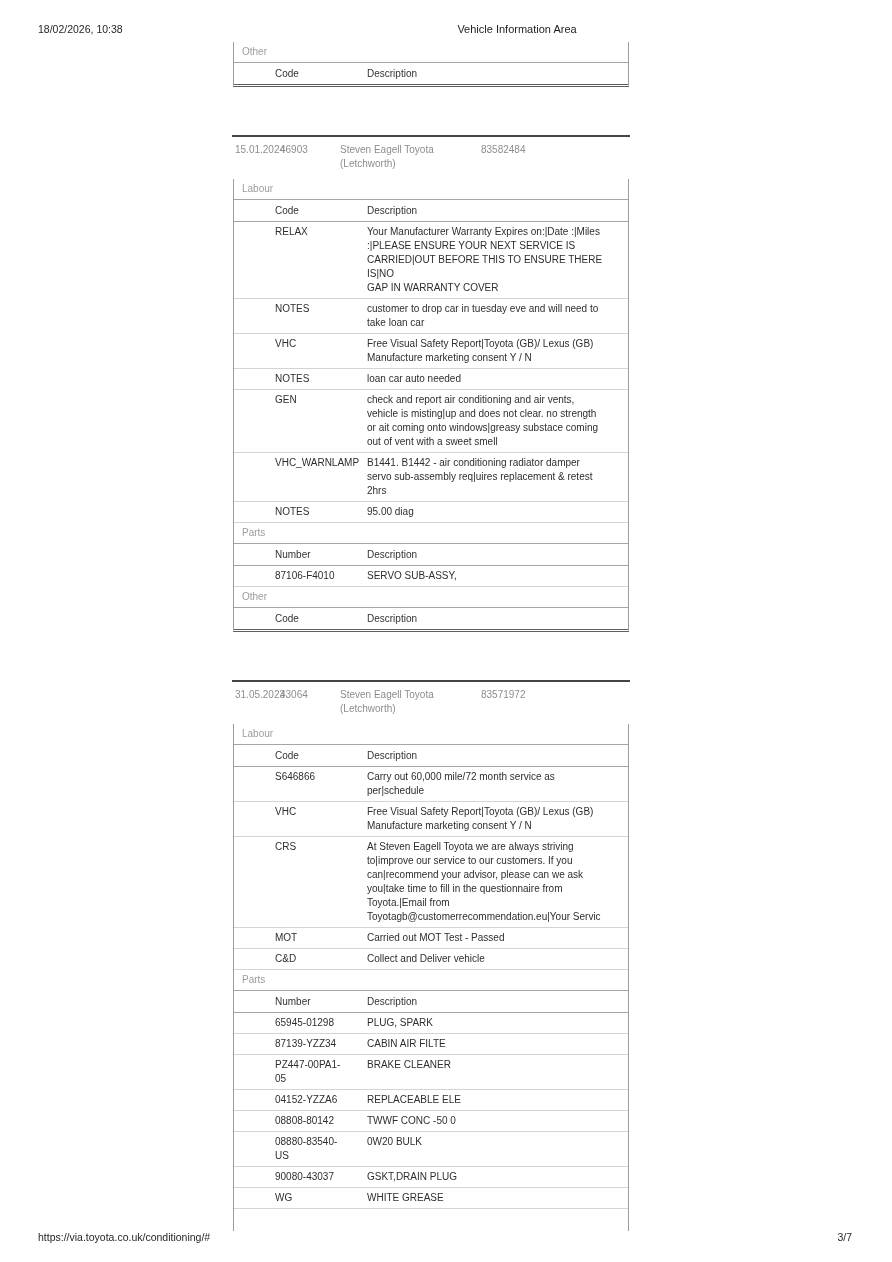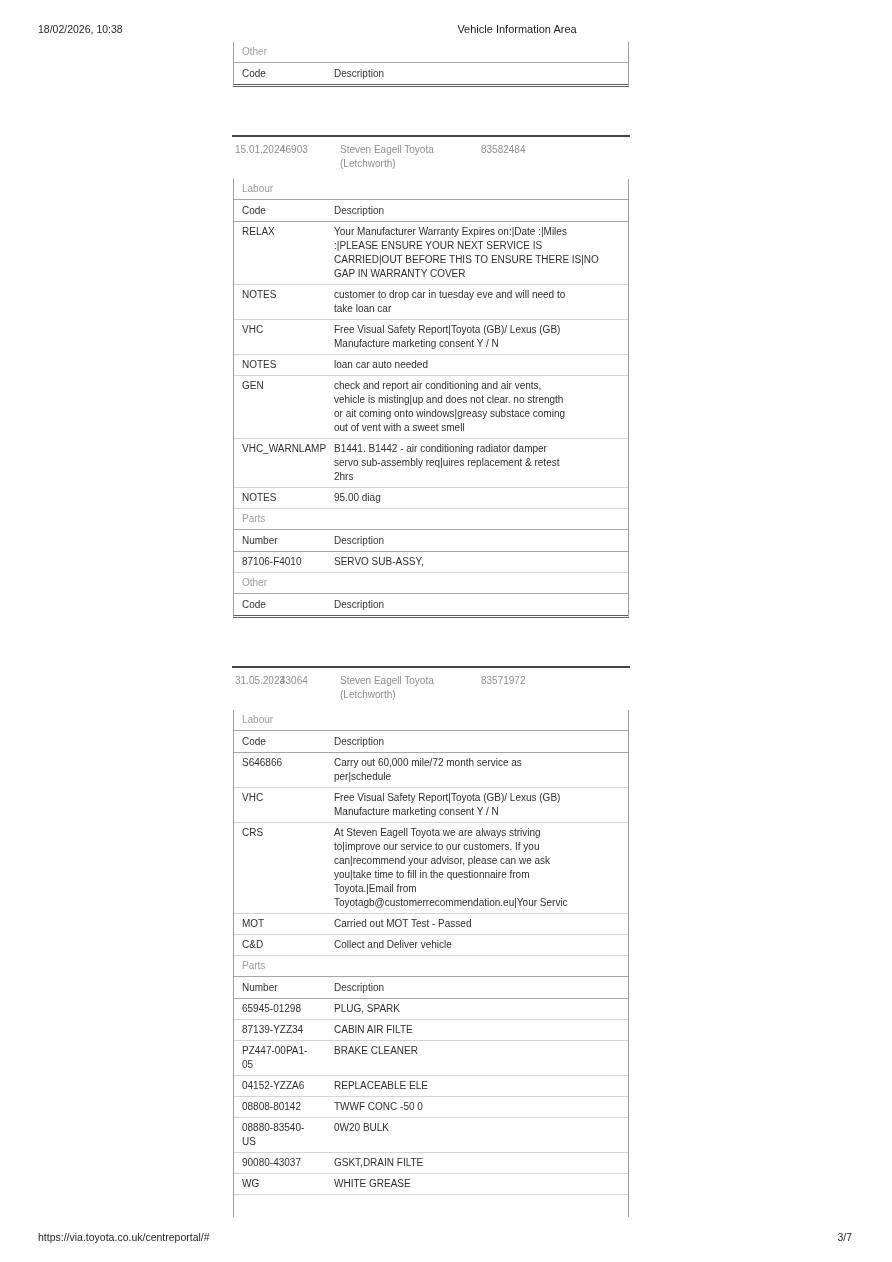--- a/index.html
+++ b/index.html
@@ -30,21 +30,21 @@
     border-right: 1px solid #9d9d9d;
     background: #fff;
   }
   .svc-table.closed { border-bottom: 3px double #5f5f5f; }
   .svc-table.closed > .row:last-child { border-bottom: none; }
   .top-partial { margin-top: 42px; }
 
   .row { display: flex; border-bottom: 1px solid #d4d4d4; padding: 3px 8px; box-sizing: border-box; }
   .label-row { color: #9c9c9c; border-bottom: 1px solid #a6a6a6; padding: 3px 8px; }
   .head-row  { color: #333333; border-bottom: 1px solid #a6a6a6; padding: 4px 8px 3px; }
-  .cell-a { flex: 0 0 92px; width: 92px; white-space: pre-wrap; }
+  .cell-a { flex: 0 0 92px; width: 92px; white-space: pre-wrap; margin-left: 33px; }
   .cell-b { flex: 1; white-space: pre-wrap; padding-right: 10px; }
   .stub { height: 22px; }
 
   
   .record { margin-top: 48px; }
   .sep { width: 398px; margin-left: -1px; border-top: 2px solid #454545; }
   .meta { display: flex; color: #8d8d8d; padding: 6px 0 8px 2px; }
   .meta > div { white-space: pre; }
   .meta-date   { width: 45px; }
   .meta-miles  { width: 60px; }
@@ -207,29 +207,29 @@
               <div class="cell-a">08808-80142</div>
               <div class="cell-b">TWWF CONC -50 0</div>
             </div>
             <div class="row data-row">
               <div class="cell-a">08880-83540-
 US</div>
               <div class="cell-b">0W20 BULK</div>
             </div>
             <div class="row data-row">
               <div class="cell-a">90080-43037</div>
-              <div class="cell-b">GSKT,DRAIN FILTE</div>
+              <div class="cell-b">GSKT,DRAIN PLUG</div>
             </div>
             <div class="row data-row">
               <div class="cell-a">WG</div>
               <div class="cell-b">WHITE GREASE</div>
             </div>
             <div class="stub"></div>
           </div>
         </div>
       </div>
 
   </div>
 
-  <div class="ftr-url">https://via.toyota.co.uk/centreportal/#</div>
+  <div class="ftr-url">https://via.toyota.co.uk/conditioning/#</div>
   <div class="ftr-page">3/7</div>
 
 </div>
 
 </body></html>

